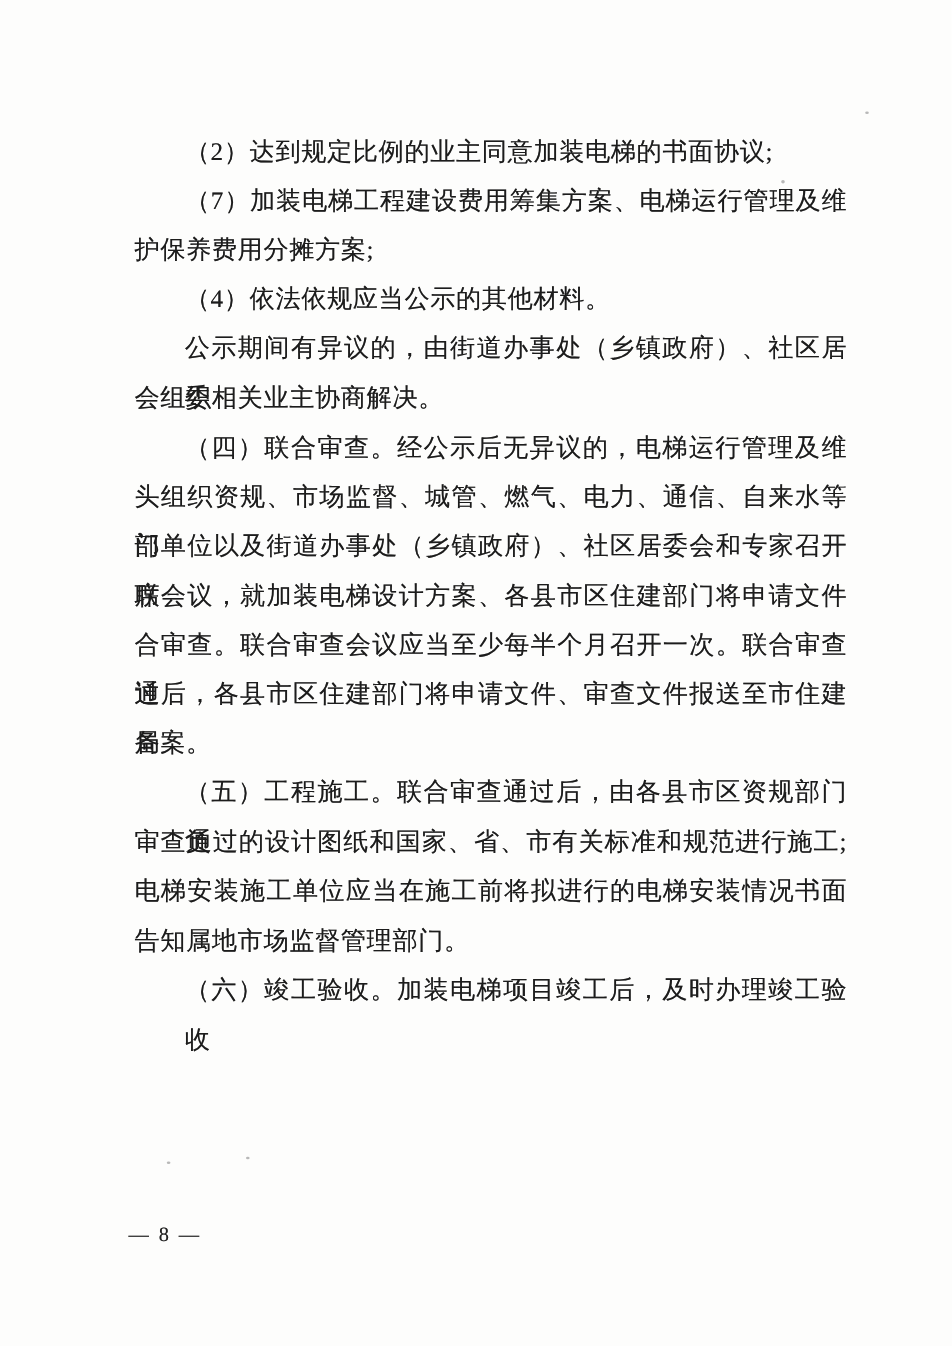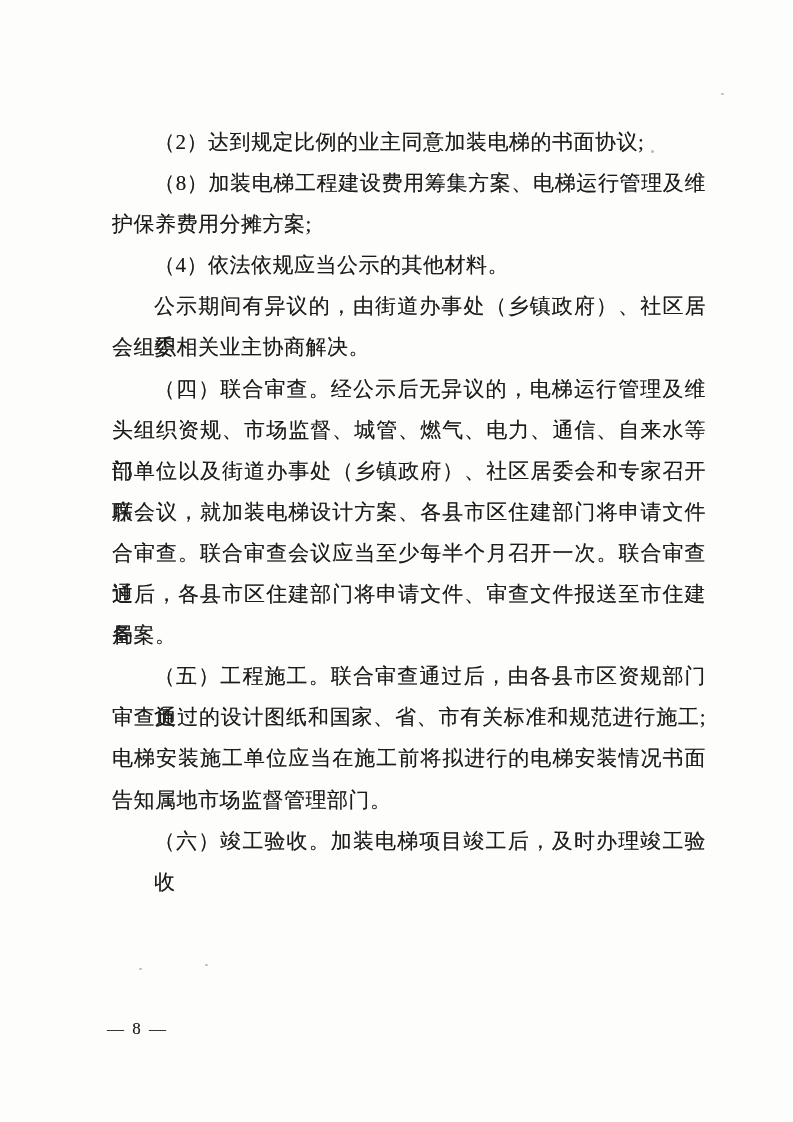--- a/index.html
+++ b/index.html
@@ -16,21 +16,21 @@
     position: relative;
     width: 793px;
     height: 1122px;
     background: #fdfdfc;
     overflow: hidden;
     color: #1c1c1c;
   }
   .text-block {
     position: absolute;
     left: 112px;
-    top: 122px;
+    top: 106px;
     width: 594px;
   }
   .line {
     height: 41.1px;
     line-height: 41.1px;
     font-size: 21px;
     letter-spacing: 0.5px;
     text-align: justify;
     text-align-last: justify;
     color: #1c1c1c;
@@ -60,21 +60,21 @@
     opacity: 0.6;
   }
 </style>
 </head>
 <body>
 
 <div class="page">
 
   <main class="text-block" id="lines-container">
       <div class="line indent plain">（2）达到规定比例的业主同意加装电梯的书面协议;</div>
-      <div class="line indent">（8）加装电梯工程建设费用筹集方案、电梯运行管理及维</div>
+      <div class="line indent">（7）加装电梯工程建设费用筹集方案、电梯运行管理及维</div>
       <div class="line plain">护保养费用分摊方案;</div>
       <div class="line indent plain">（4）依法依规应当公示的其他材料。</div>
       <div class="line indent">公示期间有异议的，由街道办事处（乡镇政府）、社区居委</div>
       <div class="line plain">会组织相关业主协商解决。</div>
       <div class="line indent">（四）联合审查。经公示后无异议的，电梯运行管理及维</div>
       <div class="line">头组织资规、市场监督、城管、燃气、电力、通信、自来水等部</div>
       <div class="line">门单位以及街道办事处（乡镇政府）、社区居委会和专家召开联</div>
       <div class="line">席会议，就加装电梯设计方案、各县市区住建部门将申请文件</div>
       <div class="line">合审查。联合审查会议应当至少每半个月召开一次。联合审查通</div>
       <div class="line">过后，各县市区住建部门将申请文件、审查文件报送至市住建局</div>

